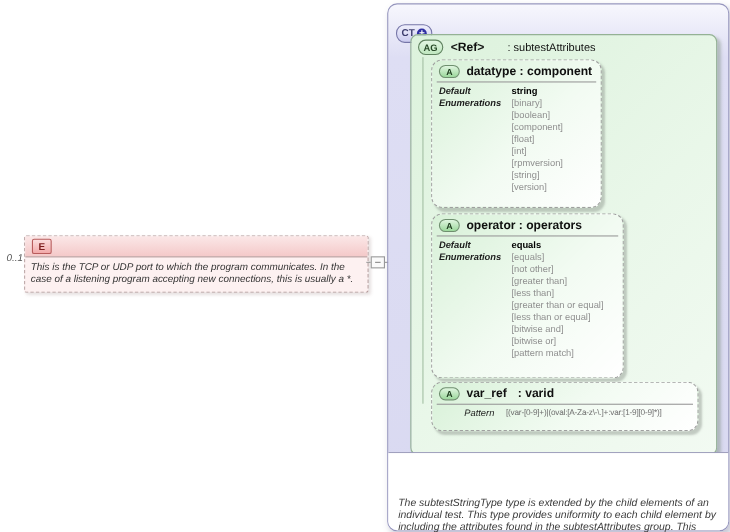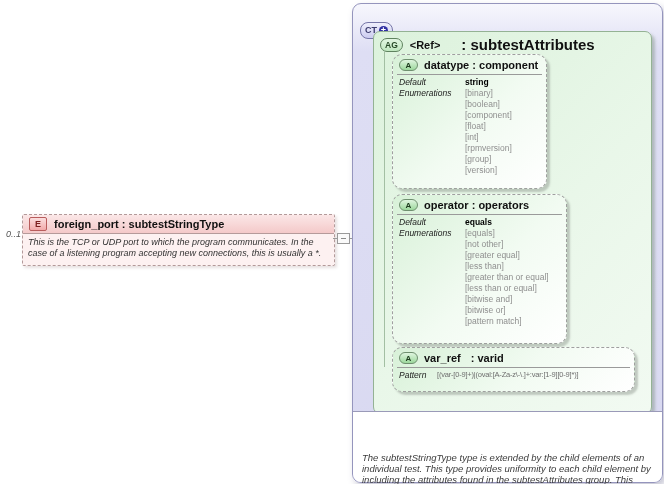--- a/index.html
+++ b/index.html
@@ -40,63 +40,62 @@
 
   
   .ag-box{position:absolute;left:20px;top:27px;width:277px;height:381px;border:1px solid #94b294;
     border-radius:7px;background:linear-gradient(135deg,#dcf2dc 0%,#e9f7e9 55%,#f2faf2 100%);
     box-shadow:3px 3px 3px rgba(110,130,110,.4);}
   .ag-header{display:flex;align-items:center;gap:7px;padding:4px 6px 0 6px;}
   .badge-ag{display:flex;align-items:center;justify-content:center;padding:0 4px;height:12px;
     background:linear-gradient(180deg,#e2f6e2,#bfe7bf);border:1px solid #5f825f;border-radius:7px;
     font-size:8.5px;font-weight:bold;color:#27482 7;color:#274827;}
   .ag-name{font-size:11px;font-weight:bold;color:#101010;}
-  .ag-type{font-size:15px;font-weight:bold;color:#101010;margin-left:14px;}
+  .ag-type{font-size:10px;font-weight:normal;color:#101010;margin-left:14px;}
   .tree-line{position:absolute;left:10px;top:20px;height:315px;width:0;border-left:1px solid #a3bfa3;}
 
   
   .attr-box{position:absolute;border:1px dashed #9f9f9f;border-radius:10px;
     background:linear-gradient(135deg,#d8f1d8 0%,#f2fbf2 55%,#ffffff 100%);
     box-shadow:3px 3px 2px rgba(135,145,135,.45);overflow:hidden;}
   .attr-datatype{left:18px;top:22px;width:153px;height:133px;}
   .attr-operator{left:18px;top:162px;width:173px;height:148px;}
   .attr-varref{left:18px;top:315px;width:241px;height:43px;}
   .attr-header{display:flex;align-items:center;gap:6px;padding:4px 6px 2px 6px;}
   .badge-a{display:flex;align-items:center;justify-content:center;width:17px;height:10px;
     background:linear-gradient(180deg,#dff5df,#9cd89c);border:1px solid #6f8f6f;border-radius:6px;
     font-size:8px;font-weight:bold;color:#1d3a1d;}
   .attr-title{font-size:11px;font-weight:bold;color:#101010;white-space:nowrap;}
   .attr-title .gap{margin-left:10px;}
   .attr-sep{margin:1px 4px 0 4px;border-top:1px solid #9a9a9a;}
   .facets{display:flex;padding:2px 2px 0 6px;}
-  .facet-labels{width:66px;flex:none;}
+  .facet-labels{width:66px;flex:none;font-weight:bold;}
   .facet-labels div{font-size:8.5px;line-height:11px;font-style:italic;color:#1c1c1c;}
   .facet-values{flex:1;}
   .facet-values div{font-size:8.5px;line-height:11px;color:#8f8f8f;white-space:nowrap;}
   .facet-values .default-value{color:#000;font-weight:bold;}
-  .pattern-row{display:flex;padding:2px 2px 0 6px;white-space:nowrap;}
+  .pattern-row{display:flex;padding:2px 2px 0 6px;white-space:nowrap;margin-left:23px;}
   .pattern-label{width:38px;flex:none;font-size:8.5px;font-style:italic;color:#1c1c1c;line-height:10px;}
   .pattern-value{font-size:7.5px;color:#6e6e6e;line-height:10px;letter-spacing:-0.2px;}
 
   
   .ct-doc{position:absolute;left:0;top:407px;width:100%;height:71px;background:#ffffff;
     border-top:1px solid #9a9ab8;border-radius:0 0 8px 8px;box-sizing:border-box;padding:4px 9px;}
   .ct-doc-text{font-size:9.5px;line-height:11px;font-style:italic;color:#3c3c3c;margin-top:36px;}
 </style>
 </head>
 <body>
 
 <div id="stage">
 
   <div class="cardinality">0..1</div>
 
   <div class="element-box">
     <div class="element-header">
       <span class="badge-e">E</span>
-      <span class="element-title">foreign_port : subtestStringType</span>
     </div>
     <div class="element-annotation">This is the TCP or UDP port to which the program communicates.  In the case of a listening program accepting new connections, this is usually a *.</div>
   </div>
 
   <div class="connector-line"></div>
   <div class="connector-handle"></div>
 
   <div class="ct-box">
     <div class="ct-header">
       <span class="badge-ct">
@@ -126,42 +125,42 @@
             <div>Enumerations</div>
           </div>
           <div class="facet-values">
             <div class="default-value">string</div>
           <div>[binary]</div>
               <div>[boolean]</div>
               <div>[component]</div>
               <div>[float]</div>
               <div>[int]</div>
               <div>[rpmversion]</div>
-              <div>[group]</div>
+              <div>[string]</div>
               <div>[version]</div>
             </div>
         </div>
       </div>
 
       <div class="attr-box attr-operator">
         <div class="attr-header">
           <span class="badge-a">A</span>
           <span class="attr-title">operator : operators</span>
         </div>
         <div class="attr-sep"></div>
         <div class="facets">
           <div class="facet-labels">
             <div>Default</div>
             <div>Enumerations</div>
           </div>
           <div class="facet-values">
             <div class="default-value">equals</div>
           <div>[equals]</div>
               <div>[not other]</div>
-              <div>[greater equal]</div>
+              <div>[greater than]</div>
               <div>[less than]</div>
               <div>[greater than or equal]</div>
               <div>[less than or equal]</div>
               <div>[bitwise and]</div>
               <div>[bitwise or]</div>
               <div>[pattern match]</div>
             </div>
         </div>
       </div>
 

